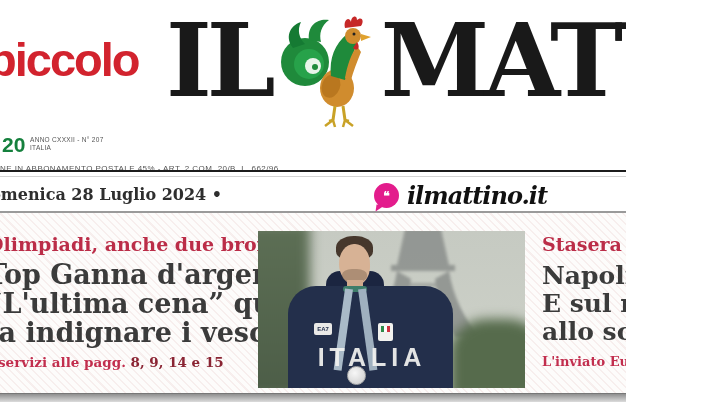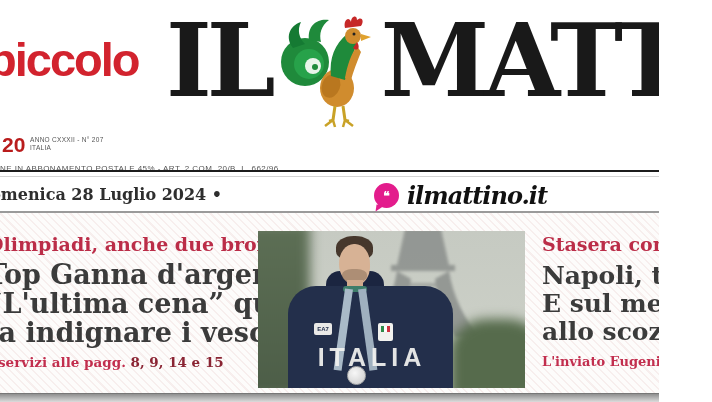--- a/index.html
+++ b/index.html
@@ -1,34 +1,34 @@
 <!DOCTYPE html>
 <html><head>
 <meta charset="utf-8">
 <style>
   html,body{margin:0;padding:0;background:#fff;}
   .page{position:relative;width:626px;height:402px;overflow:hidden;background:#fff;
-        font-family:"Liberation Sans",sans-serif;padding-left:33px;}
+        font-family:"Liberation Sans",sans-serif;}
 
   
   .piccolo{position:absolute;left:-12px;top:36px;}
   .piccolo-name{font-family:"Liberation Sans",sans-serif;font-weight:700;font-size:47px;
       letter-spacing:-2px;color:#d2232e;line-height:1;}
   .piccolo-tag{font-family:"Liberation Sans",sans-serif;font-size:15px;color:#6e6e6e;
       letter-spacing:1.5px;margin-left:44px;margin-top:2px;font-style:italic;}
 
   
   .masthead-title{position:absolute;left:166px;top:12px;display:flex;align-items:flex-start;
       font-family:"DejaVu Serif",serif;font-weight:700;font-size:98px;line-height:1;
       letter-spacing:-5px;color:#191919;white-space:nowrap;}
   .masthead-title .word{display:inline-block;transform:scaleY(1.04);}
   .rooster{margin:2px 2px 0 8px;flex:0 0 auto;}
   .founded{position:absolute;left:455px;top:130px;font-family:"DejaVu Serif",serif;
       font-weight:700;font-size:21px;color:#232323;}
-  .price{position:absolute;left:2px;top:133px;font-weight:700;font-size:21px;color:#b91c1c;}
+  .price{position:absolute;left:2px;top:133px;font-weight:700;font-size:21px;color:#15803d;}
   .issue{position:absolute;left:30px;top:136px;font-size:6.5px;color:#555;line-height:1.3;
       letter-spacing:.3px;}
   .postal{position:absolute;left:0;top:157px;font-size:8px;color:#555;letter-spacing:.45px;
       white-space:nowrap;margin-top:7px;}
   .black-rule{position:absolute;left:0;top:170px;width:712px;height:2px;background:#1c1c1c;}
 
   
   .datebar{position:absolute;left:0;top:176px;width:712px;height:37px;background:#fff;
       border-top:1px solid #d4d4d4;border-bottom:2px solid #9a9a9a;box-sizing:border-box;}
   .date{position:absolute;left:-21px;top:8px;font-family:"DejaVu Serif",serif;font-weight:700;

